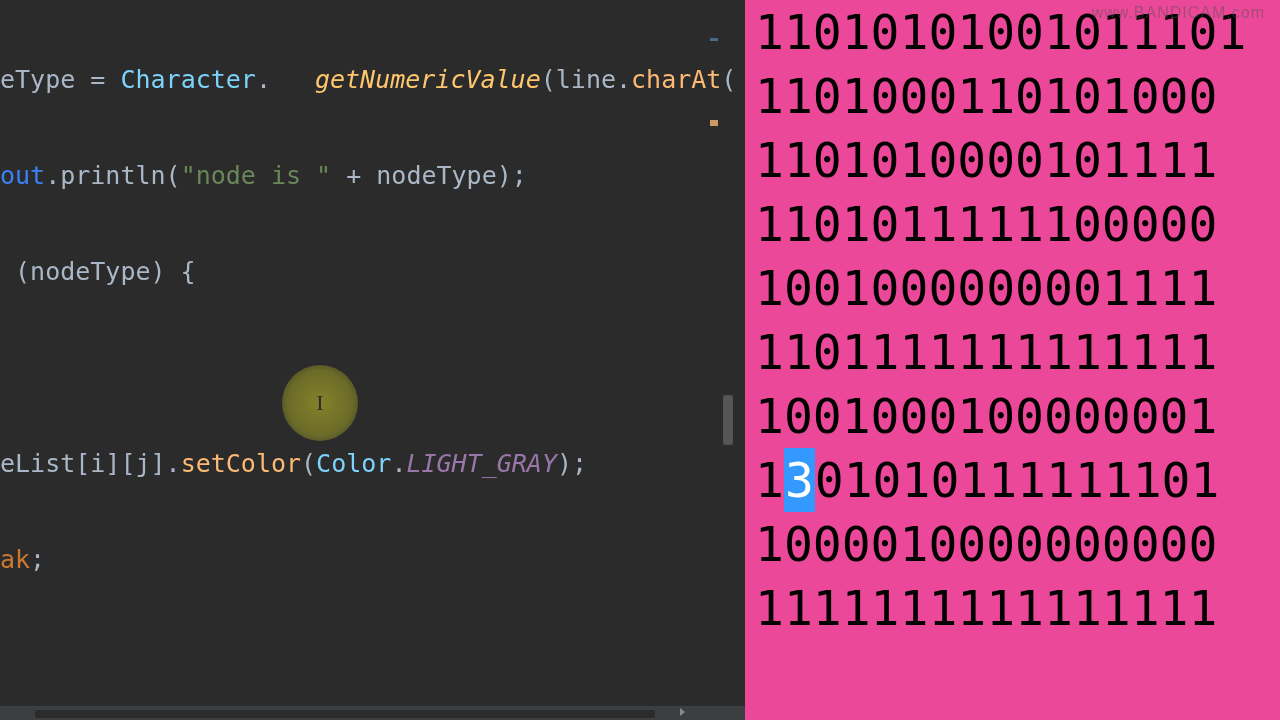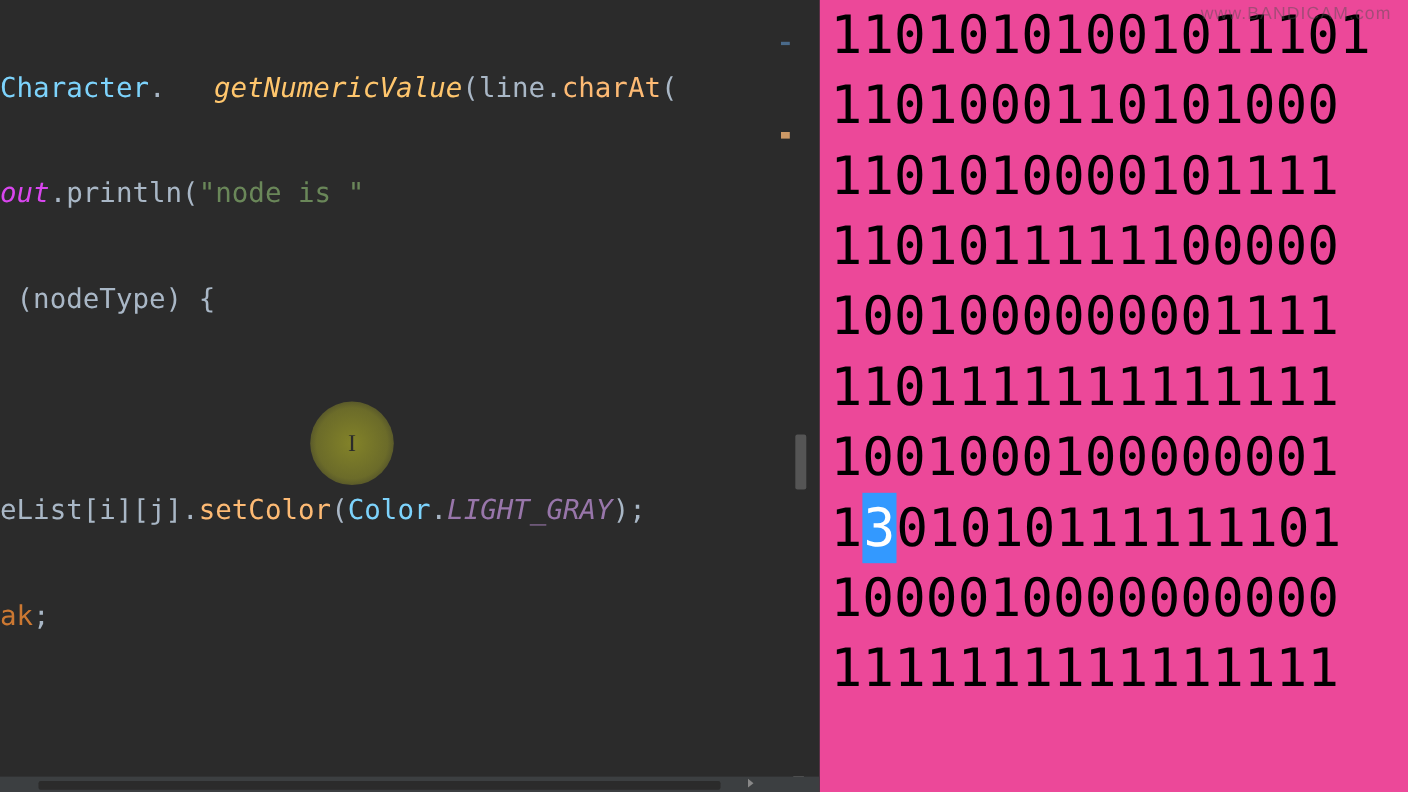--- a/index.html
+++ b/index.html
@@ -36,21 +36,21 @@
   display: flex;
   align-items: center;
 }
 .keyword { color: #cc7832; }
 .method { color: #fdba74; }
 .string { color: #6a8759; }
 .classname { color: #7dd3fc; }
 .constant { color: #9876aa; font-style: italic; }
 .default { color: #a9b7c6; }
 .static-method { color: #ffc66d; font-style: italic; margin-left: 44px; }
-.out-field { color: #d946ef; font-style: italic; }
+.out-field { color: #3b82f6; }
 .cursor-blob {
   position: absolute;
   width: 76px;
   height: 76px;
   border-radius: 50%;
   background: radial-gradient(circle, rgba(160,160,40,0.75) 0%, rgba(160,160,40,0.55) 60%, rgba(160,160,40,0) 100%);
   left: 282px;
   top: 365px;
   display: flex;
   align-items: center;
@@ -173,22 +173,22 @@
   font-weight: 400;
   z-index: 100;
 }
 </style>
 </head>
 <body>
 
 <div class="container">
   <div class="editor-pane">
     <div class="code-area">
-      <div class="code-line"><span class="classname">Character</span><span class="default">.</span><span class="static-method">getNumericValue</span><span class="default">(line.</span><span class="method">charAt</span><span class="default">(</span></div>
-      <div class="code-line"><span class="out-field">out</span><span class="default">.println(</span><span class="string">"node is "</span></div>
+      <div class="code-line"><span class="default">eType = </span><span class="classname">Character</span><span class="default">.</span><span class="static-method">getNumericValue</span><span class="default">(line.</span><span class="method">charAt</span><span class="default">(</span></div>
+      <div class="code-line"><span class="out-field">out</span><span class="default">.println(</span><span class="string">"node is "</span><span class="default"> + nodeType);</span></div>
       <div class="code-line"><span class="default"> (nodeType) {</span></div>
       <div class="code-line"></div>
       <div class="code-line"><span class="default">eList[i][j].</span><span class="method">setColor</span><span class="default">(</span><span class="classname">Color</span><span class="default">.</span><span class="constant">LIGHT_GRAY</span><span class="default">);</span></div>
       <div class="code-line"><span class="keyword">ak</span><span class="default">;</span></div>
       <div class="code-line"></div>
       
       
       
       
       

